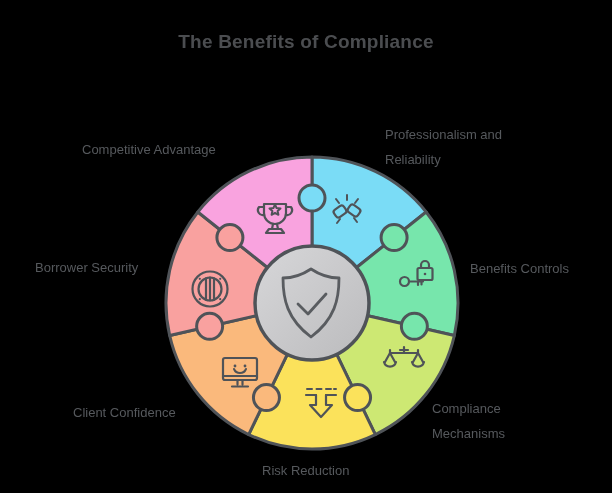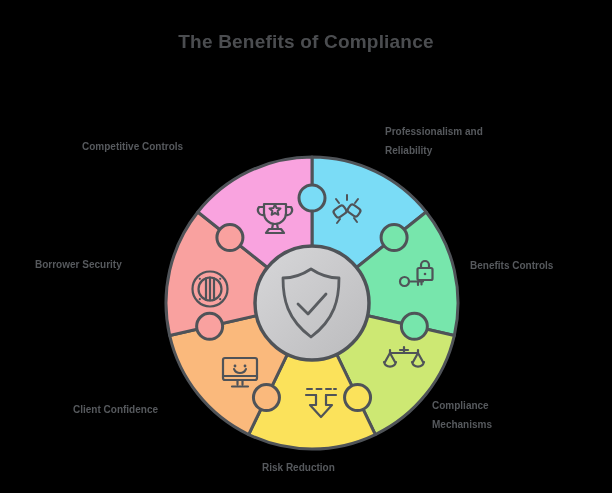--- a/index.html
+++ b/index.html
@@ -18,22 +18,22 @@
   .stage{position:relative;width:524px;height:493px;border-radius:7px;}
   .title{
     position:absolute;left:0;top:31px;width:612px;
     text-align:center;
     font-size:19px;font-weight:700;color:var(--title);
     letter-spacing:.2px;
   }
   svg.wheel{position:absolute;left:0;top:0;}
   .lbl{
     position:absolute;
-    font-size:10px;font-weight:700;color:var(--label);
-    line-height:19px;
+    font-size:13px;font-weight:400;color:var(--label);
+    line-height:25px;
   }
   .seg{stroke:var(--stroke);stroke-width:3;stroke-linejoin:round;}
   .tab{stroke:var(--stroke);stroke-width:3;}
   .ic{fill:none;stroke:var(--stroke);stroke-width:2.2;stroke-linecap:round;stroke-linejoin:round;}
   .ic-thin{fill:none;stroke:var(--stroke);stroke-width:2;stroke-linecap:round;stroke-linejoin:round;}
   .dot{fill:var(--stroke);stroke:none;}
   .center-ring{stroke:var(--stroke);stroke-width:3.5;}
   .shield{fill:none;stroke:#595C60;stroke-width:2.8;stroke-linecap:round;stroke-linejoin:round;}
 </style>
 </head>
@@ -126,21 +126,21 @@
       <circle class="ic" cx="0" cy="0" r="17.5"></circle>
       <circle class="ic" cx="0" cy="0" r="11.5"></circle>
       <path class="ic" d="M -4 -10.7 V 10.7 M 0 -11.5 V 11.5 M 4 -10.7 V 10.7"></path>
       <circle class="dot" cx="-10.2" cy="-10.2" r="1.1"></circle>
       <circle class="dot" cx="10.2" cy="-10.2" r="1.1"></circle>
       <circle class="dot" cx="-10.2" cy="10.2" r="1.1"></circle>
       <circle class="dot" cx="10.2" cy="10.2" r="1.1"></circle>
     </g>
   </svg>
 
-  <div class="lbl" style="left:82px;top:137px;white-space:nowrap;">Competitive Controls</div>
+  <div class="lbl" style="left:82px;top:137px;white-space:nowrap;">Competitive Advantage</div>
   <div class="lbl" style="left:385px;top:122px;max-width:165px;">Professionalism and Reliability</div>
   <div class="lbl" style="left:470px;top:256px;white-space:nowrap;">Benefits Controls</div>
   <div class="lbl" style="left:432px;top:396px;max-width:115px;">Compliance Mechanisms</div>
   <div class="lbl" style="left:73px;top:400px;white-space:nowrap;">Client Confidence</div>
   <div class="lbl" style="left:262px;top:458px;white-space:nowrap;">Risk Reduction</div>
   <div class="lbl" style="left:35px;top:255px;white-space:nowrap;text-align:center;">Borrower Security</div>
 
 </div>
 
 </body></html>

